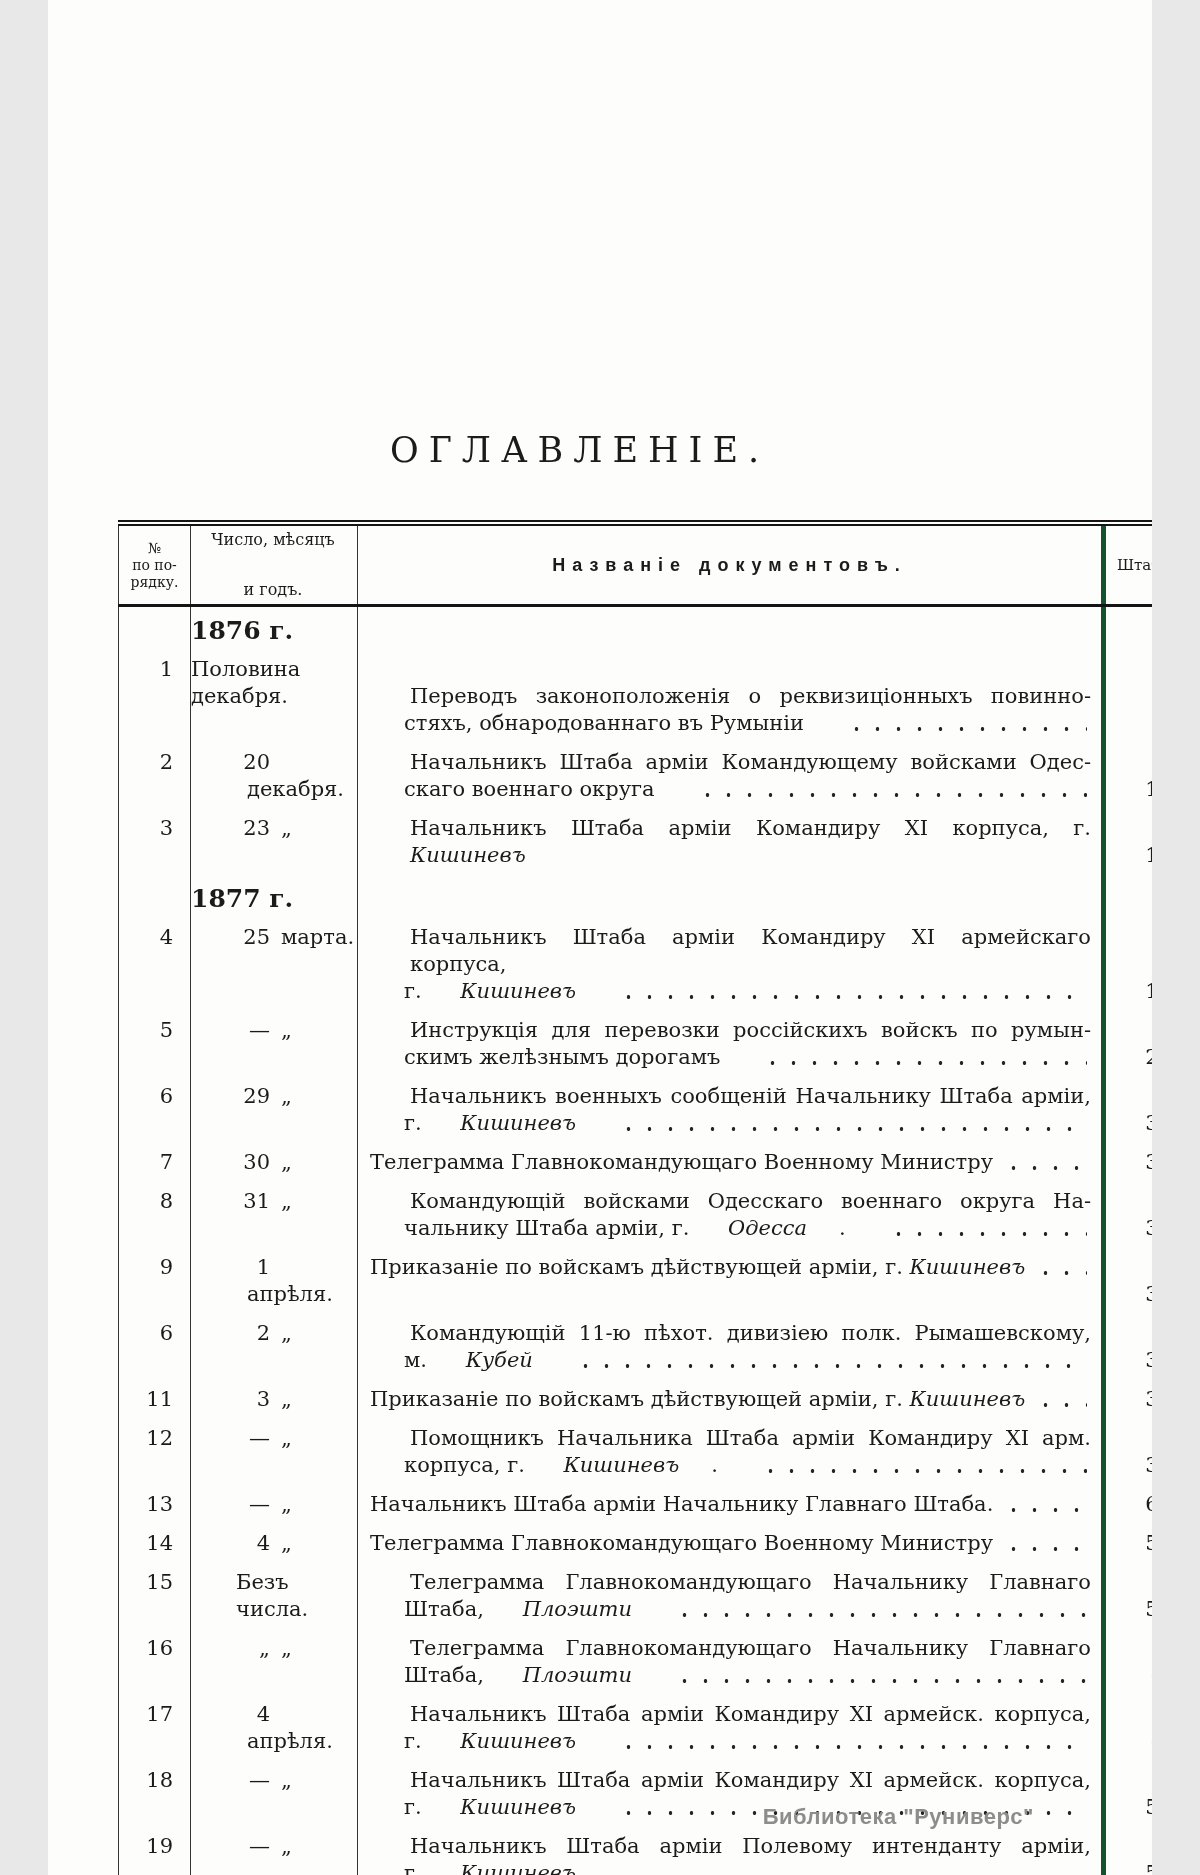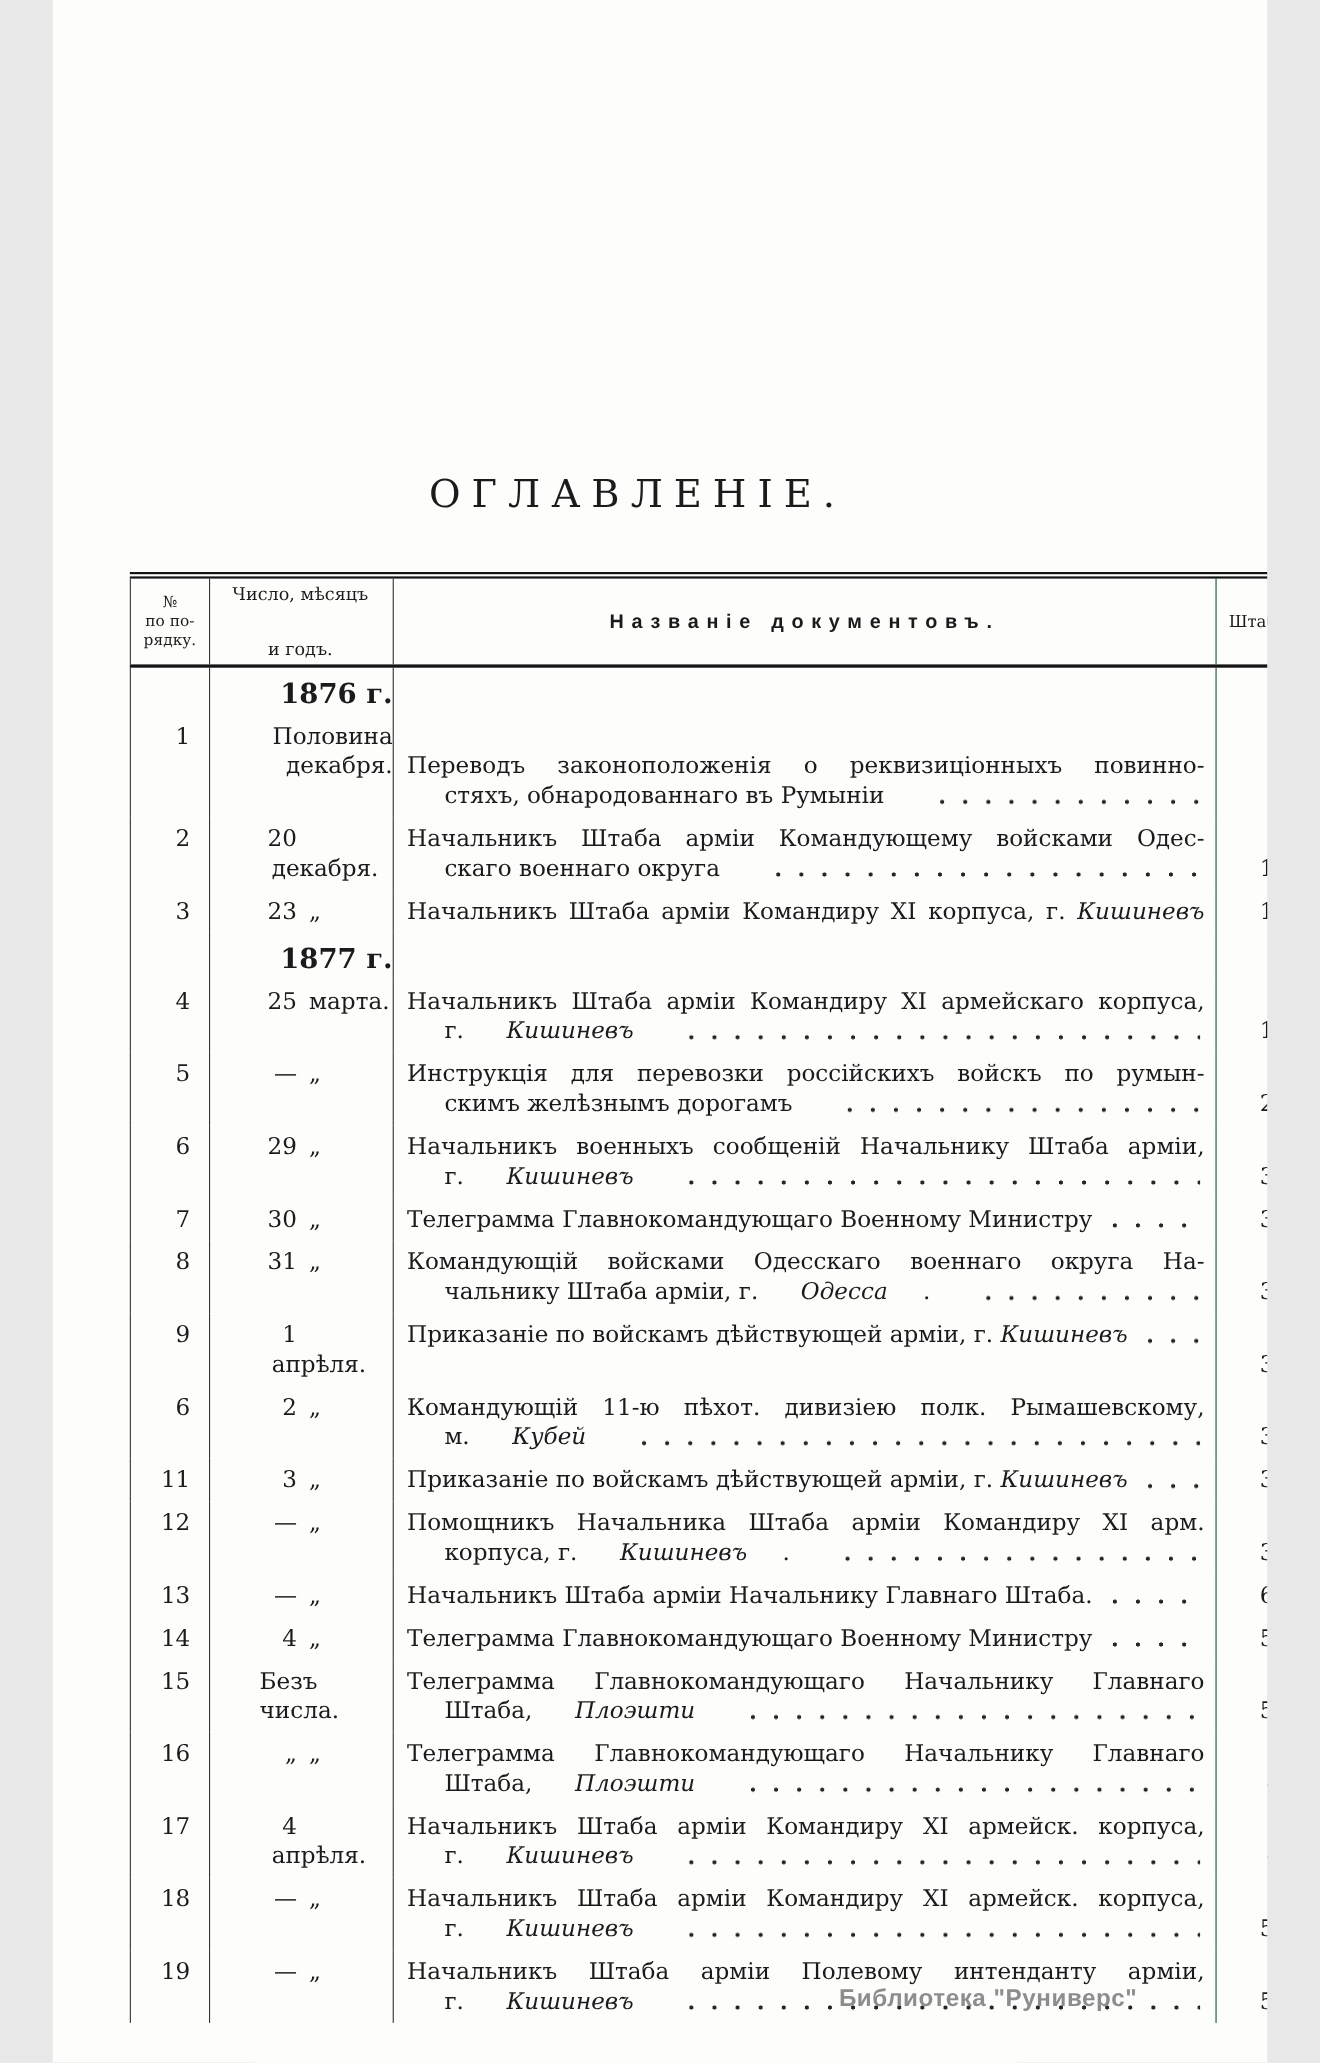--- a/index.html
+++ b/index.html
@@ -12,37 +12,37 @@
     position:absolute; top:430px; left:342px; margin:0;
     font-size:35px; font-weight:normal; letter-spacing:10px; white-space:nowrap;
   }
   .toc { position:absolute; top:520px; left:70px; width:1067px; }
   .rule-top { height:2px; border-top:2px solid #141414; border-bottom:2px solid #141414; }
   .row { display:grid; grid-template-columns:73px 167px 748px 79px; }
   .thead { border-bottom:3px solid #141414; }
   .cell { box-sizing:border-box; padding-top:6px; padding-bottom:6px; }
   .col-num  { border-left:1px solid #333; border-right:1px solid #333; text-align:right; padding-right:17px; font-size:21px; line-height:27px; }
   .col-date { border-right:1px solid #333; padding-left:45px; font-size:21px; line-height:27px; }
-  .col-date.center { padding-left:0; text-align:right;gap:30px; }
-  .col-title{ border-right:1px solid #14532d; padding-left:12px; padding-right:10px; font-size:21px; line-height:27px; }
+  .col-date.center { padding-left:0; text-align:left;gap:30px; }
+  .col-title{ border-right:5px solid #14532d; padding-left:12px; padding-right:10px; font-size:21px; line-height:27px; }
   .col-page { display:flex; align-items:flex-end; justify-content:flex-end; padding-right:13px; font-size:21px; line-height:27px; }
   
   .th { display:flex; flex-direction:column; justify-content:center; align-items:center; min-height:78px; padding:4px 2px; text-align:center; }
   .th-num  { font-size:14px; line-height:17px; }
   .th-date { font-size:16px; line-height:20px; }
   .th-title{ font-family:"Liberation Sans","DejaVu Sans",sans-serif; font-weight:bold; font-size:18px; letter-spacing:7px; }
   .th-page { font-size:15px; }
   
   .year-label { font-weight:bold; font-size:25px; }
   .year-row .cell { padding-top:10px; padding-bottom:4px; }
   .offset-title .col-title { padding-top:33px; }
   .day { display:inline-block; width:34px; text-align:right; }
   .month { margin-left:11px; }
   .tline.cont { padding-left:34px;gap:32px; }
-  .just { text-align:justify; text-align-last:justify; }
+  .just { text-align:justify; text-align-last:justify;margin-left:40px; }
   .lflex { display:flex; }
   .lflex > span { white-space:pre; }
   .it { font-style:italic; }
   .leader {
     flex:1 1 auto; height:8px; align-self:flex-end;
     margin:0 4px 4px 10px;
     background-image:radial-gradient(circle at 50% 50%, #242424 1.6px, rgba(0,0,0,0) 2.1px);
     background-size:21px 8px; background-repeat:repeat-x;
   }
   .pagenum { white-space:nowrap; }

